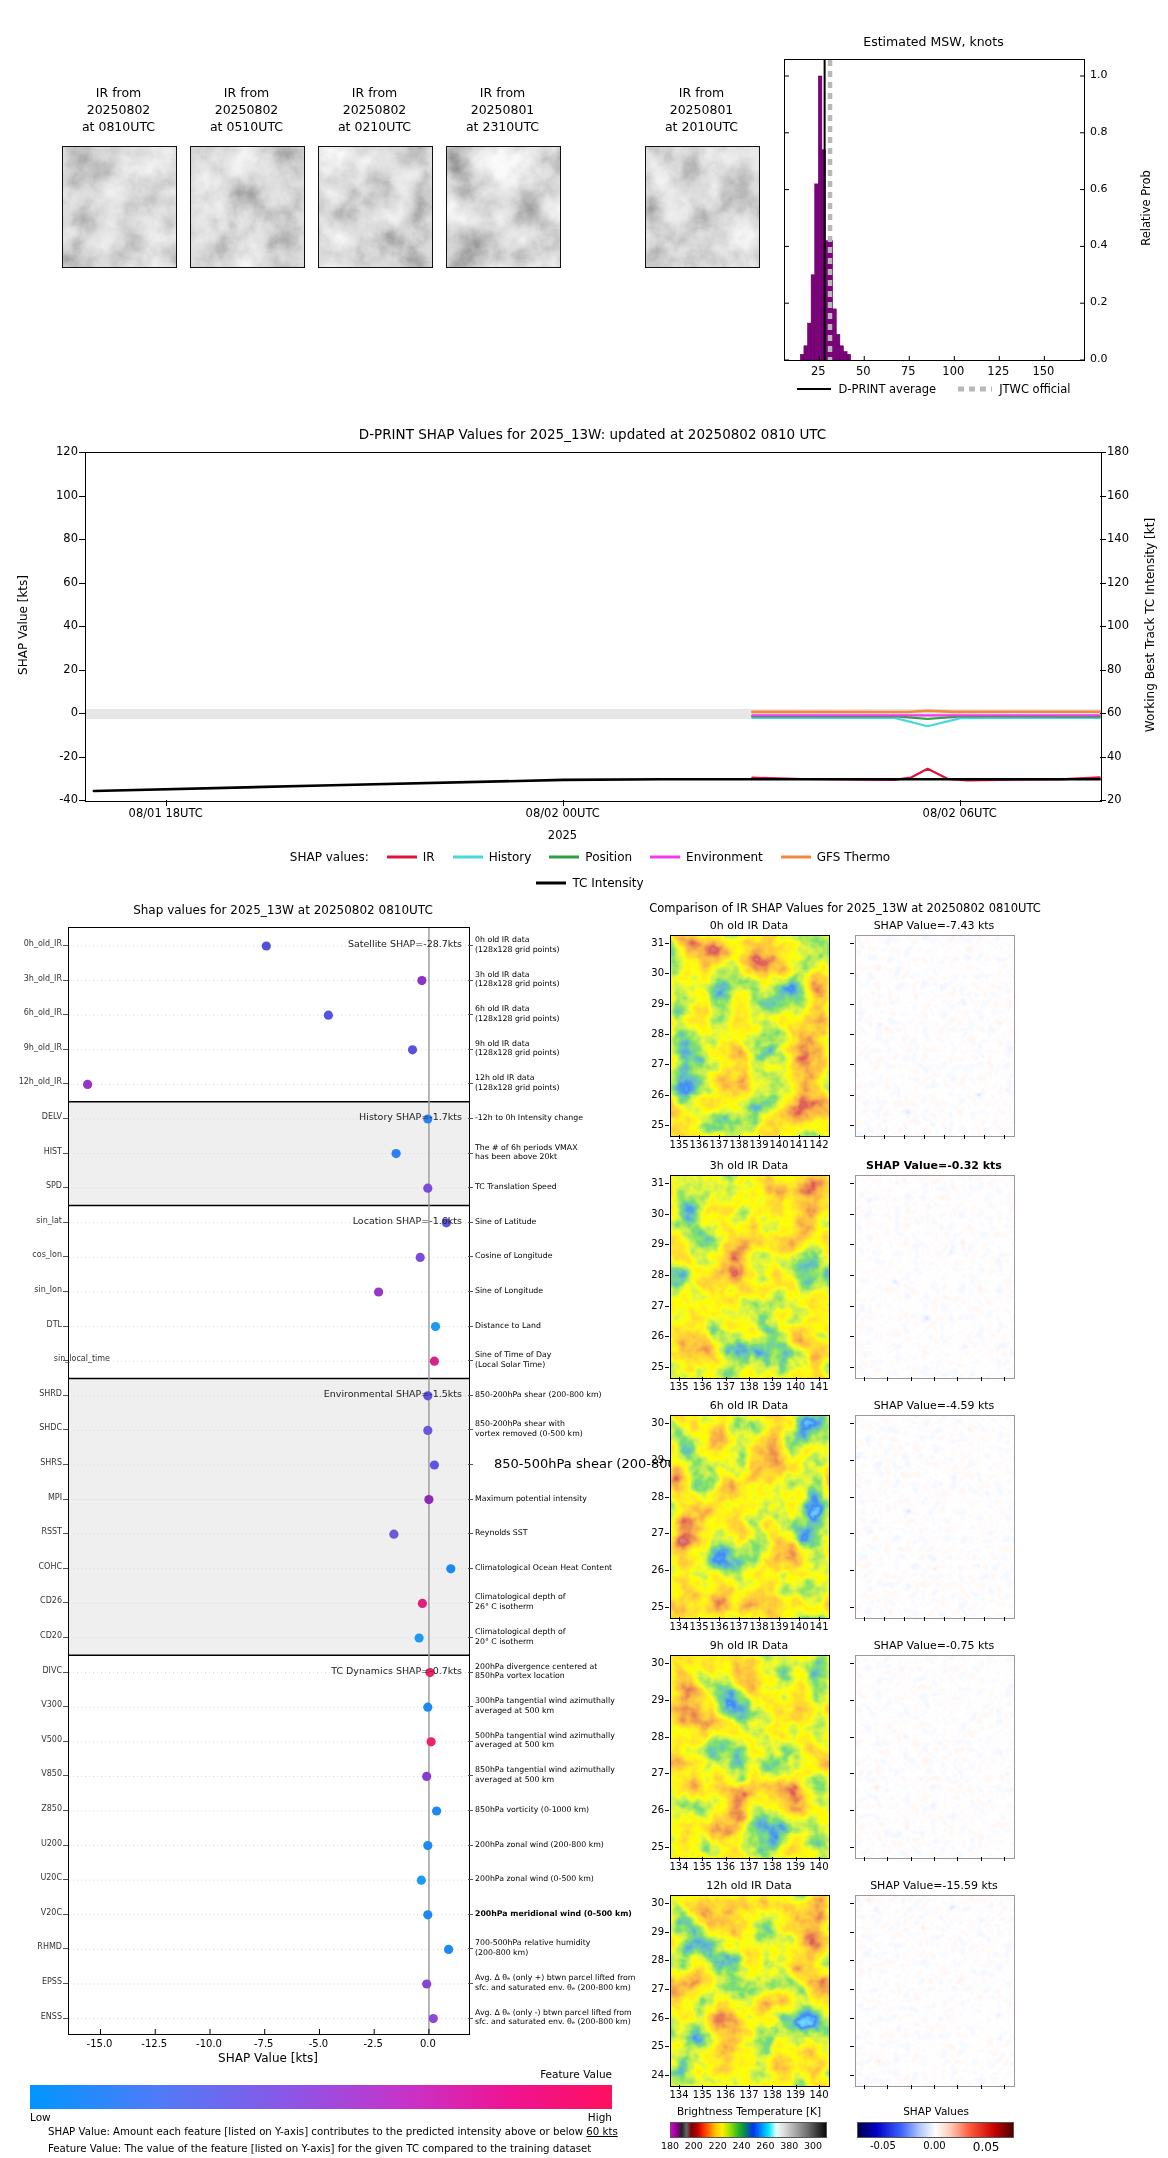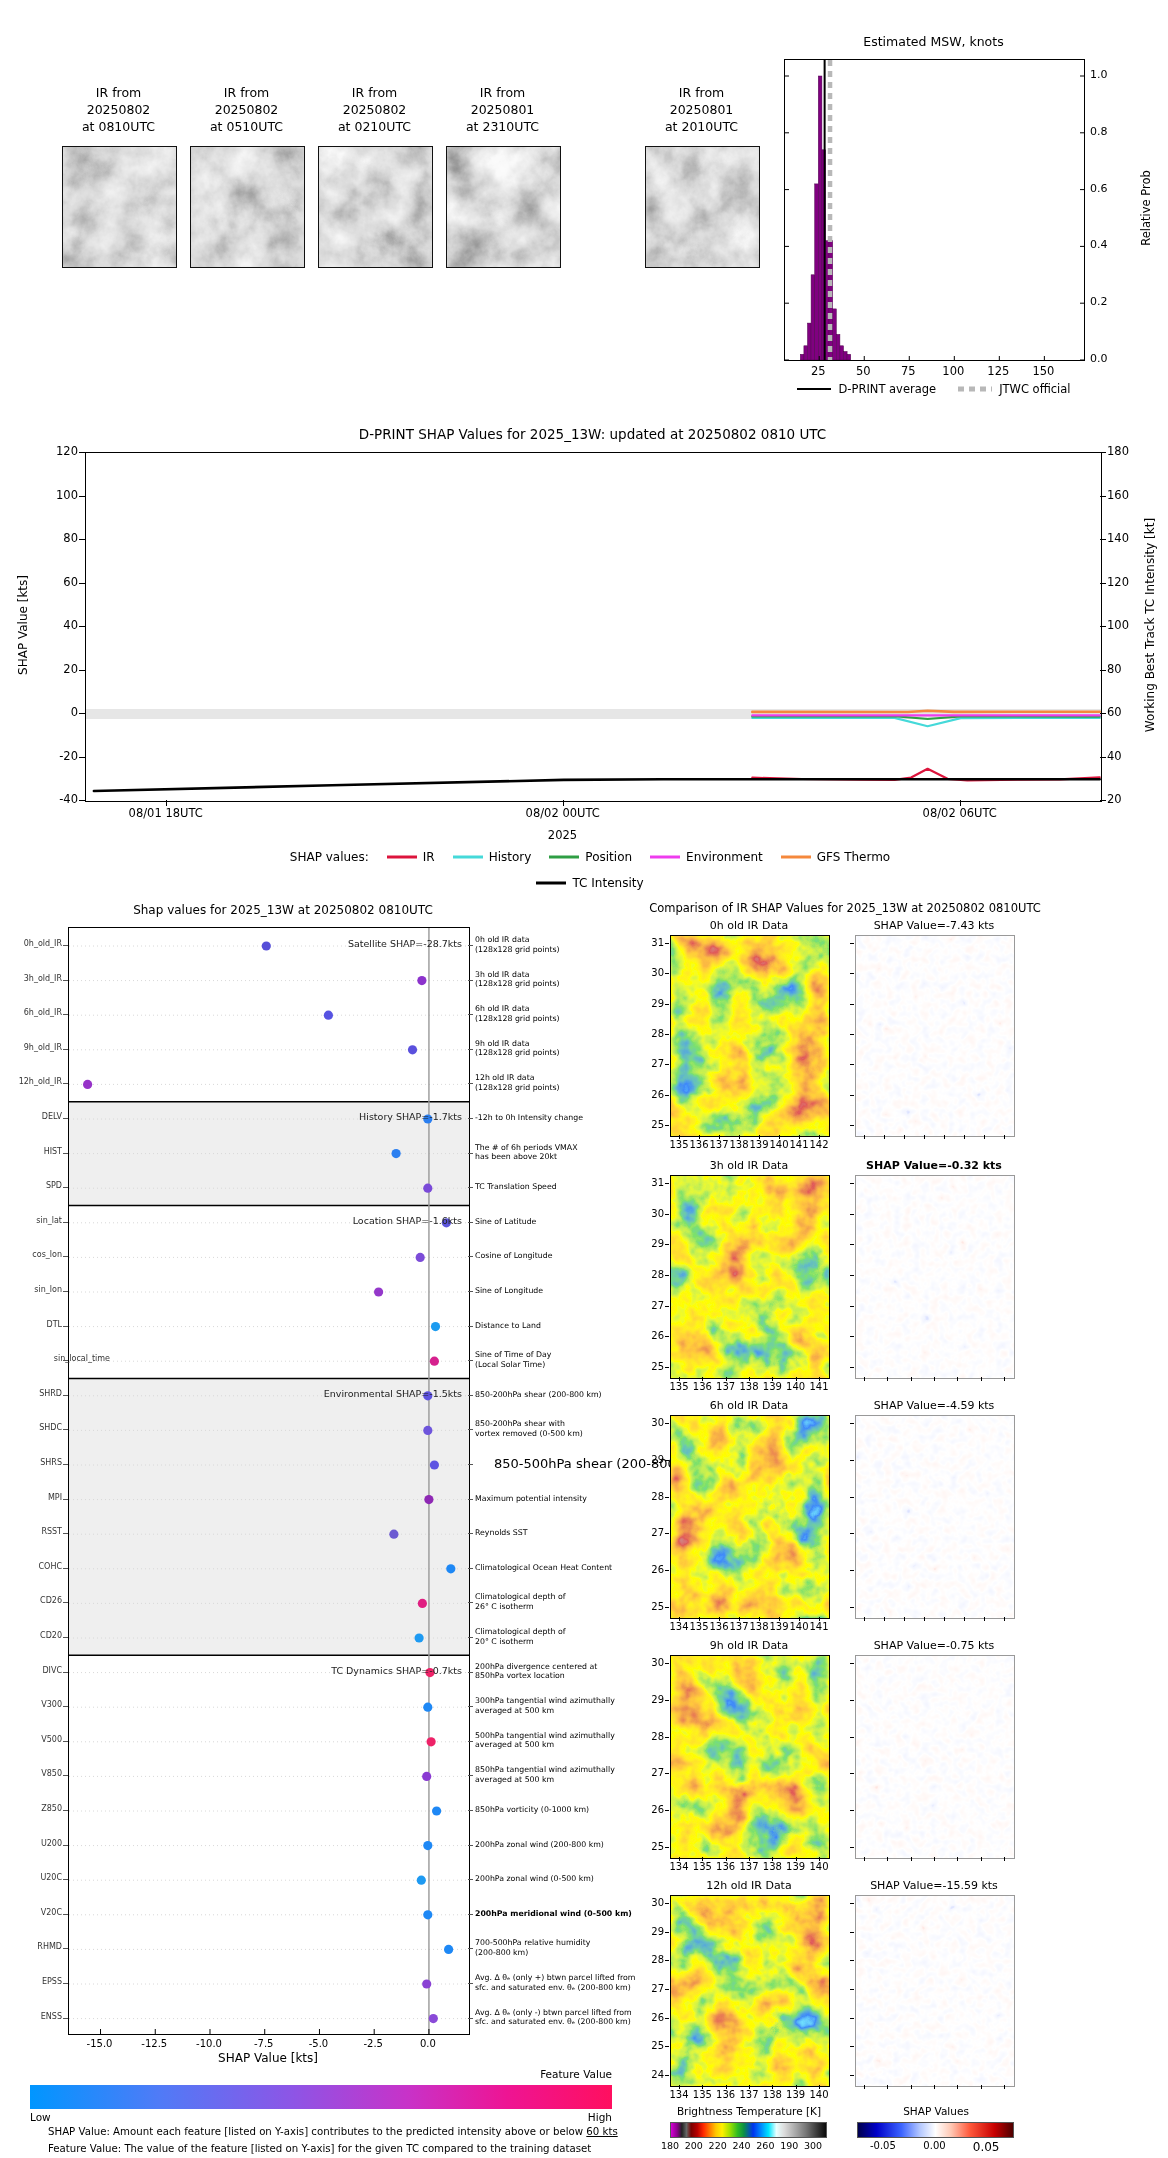--- a/index.html
+++ b/index.html
@@ -392,21 +392,21 @@
   <div class="abs tc" style="left:670px;top:2105px;width:158px;font-size:10.5px">Brightness Temperature [K]</div>
   <div class="abs" style="left:670px;top:2122px;width:155px;height:14px;border:0.5px solid #555;background:linear-gradient(90deg,#d400d4 0%,#8a008a 4%,#222222 7%,#666666 10%,#7a0000 13%,#b80000 17%,#ff2a00 21%,#ff7a00 25%,#ffc800 29%,#fff000 33%,#9ee000 38%,#2fbb22 43%,#0b8f45 47%,#0033ee 53%,#0088ff 58%,#00e5ff 63%,#e8ffff 68%,#dcdcdc 73%,#aaaaaa 80%,#777777 87%,#333333 95%,#0a0a0a 100%)"></div>
   <div class="abs tc" style="left:857px;top:2105px;width:158px;font-size:10.5px">SHAP Values</div>
   <div class="abs" style="left:857px;top:2122px;width:155px;height:14px;border:0.5px solid #555;background:linear-gradient(90deg,#00004d,#0000c8 12%,#3c64ff 28%,#b4c8ff 40%,#ffffff 50%,#ffc8b4 60%,#ff5a3c 72%,#c80000 88%,#4d0000)"></div>
   <div id="cbar-ticks">
       <div class="abs" style="left: 656px; top: 2140px; width: 28px; text-align: center; font-size: 9.5px;">180</div>
       <div class="abs" style="left: 679.846px; top: 2140px; width: 28px; text-align: center; font-size: 9.5px;">200</div>
       <div class="abs" style="left: 703.692px; top: 2140px; width: 28px; text-align: center; font-size: 9.5px;">220</div>
       <div class="abs" style="left: 727.538px; top: 2140px; width: 28px; text-align: center; font-size: 9.5px;">240</div>
       <div class="abs" style="left: 751.385px; top: 2140px; width: 28px; text-align: center; font-size: 9.5px;">260</div>
-      <div class="abs" style="left: 775.231px; top: 2140px; width: 28px; text-align: center; font-size: 9.5px;">190</div>
+      <div class="abs" style="left: 775.231px; top: 2140px; width: 28px; text-align: center; font-size: 9.5px;">380</div>
       <div class="abs" style="left: 799.077px; top: 2140px; width: 28px; text-align: center; font-size: 9.5px;">300</div>
       <div class="abs" style="left: 862.885px; top: 2140px; width: 40px; text-align: center; font-size: 10px;">-0.05</div>
       <div class="abs" style="left: 914.5px; top: 2140px; width: 40px; text-align: center; font-size: 10px;">0.00</div>
       <div class="abs" style="left: 966.115px; top: 2140px; width: 40px; text-align: center; font-size: 12px;">0.05</div>
     </div>
 <svg width="113" height="120" class="abs" style="left: 62px; top: 146px; border: 1px solid rgb(17, 17, 17);">
       <rect width="100%" height="100%" filter="url(#gray0)"></rect>
     </svg>
     <svg width="113" height="120" class="abs" style="left: 190px; top: 146px; border: 1px solid rgb(17, 17, 17);">
       <rect width="100%" height="100%" filter="url(#gray1)"></rect>

